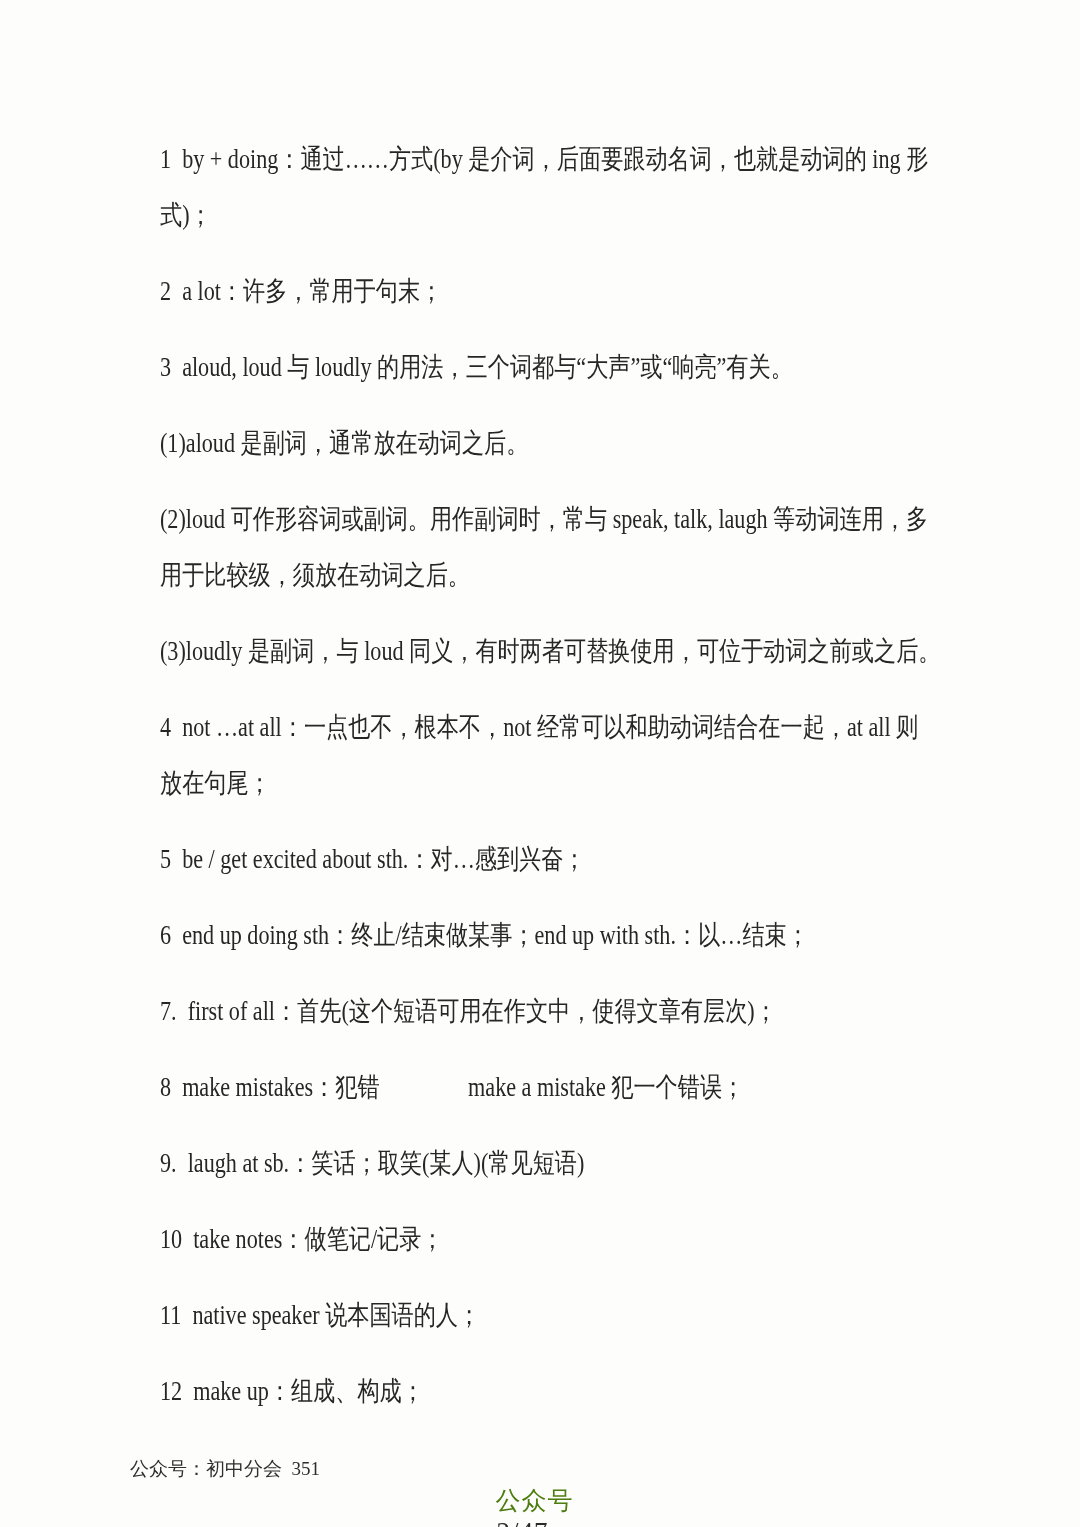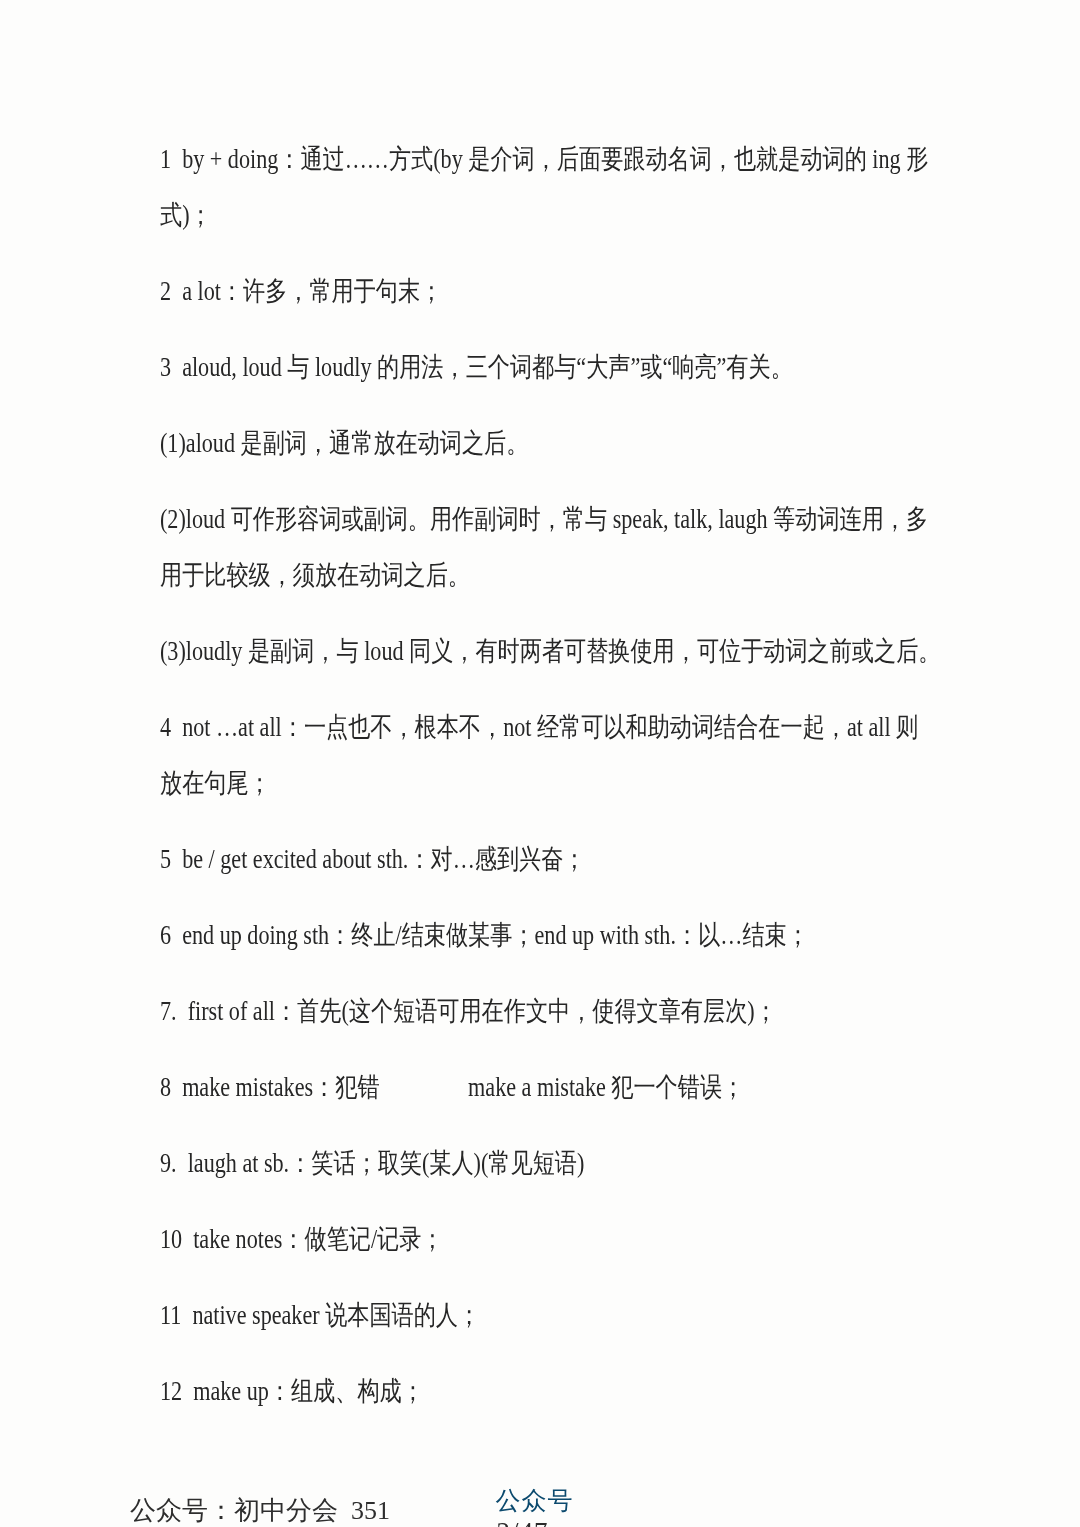--- a/index.html
+++ b/index.html
@@ -40,35 +40,34 @@
     position: absolute;
     top: 1452px;
     left: 0;
     width: 100%;
     height: 50px;
   }
   .footer-account {
     position: absolute;
     left: 130px;
     top: 4px;
-    font-size: 26px;
+    font-size: 19px;
     color: #2e2e2e;
     white-space: pre;
-    margin-top: 37px;
   }
   .footer-center {
     position: absolute;
     left: 452px;
     top: 4px;
     font-size: 25px;
     letter-spacing: 1px;
     white-space: pre;
   }
   .wm {
-    color: #0c4a6e;
+    color: #4d7c0f;
     margin-top: 40px;
   }
   .pageno {
     color: #2a2a2a;
     font-size: 27px;
     margin: 0 1px;
   }
 </style>
 </head>
 <body>

